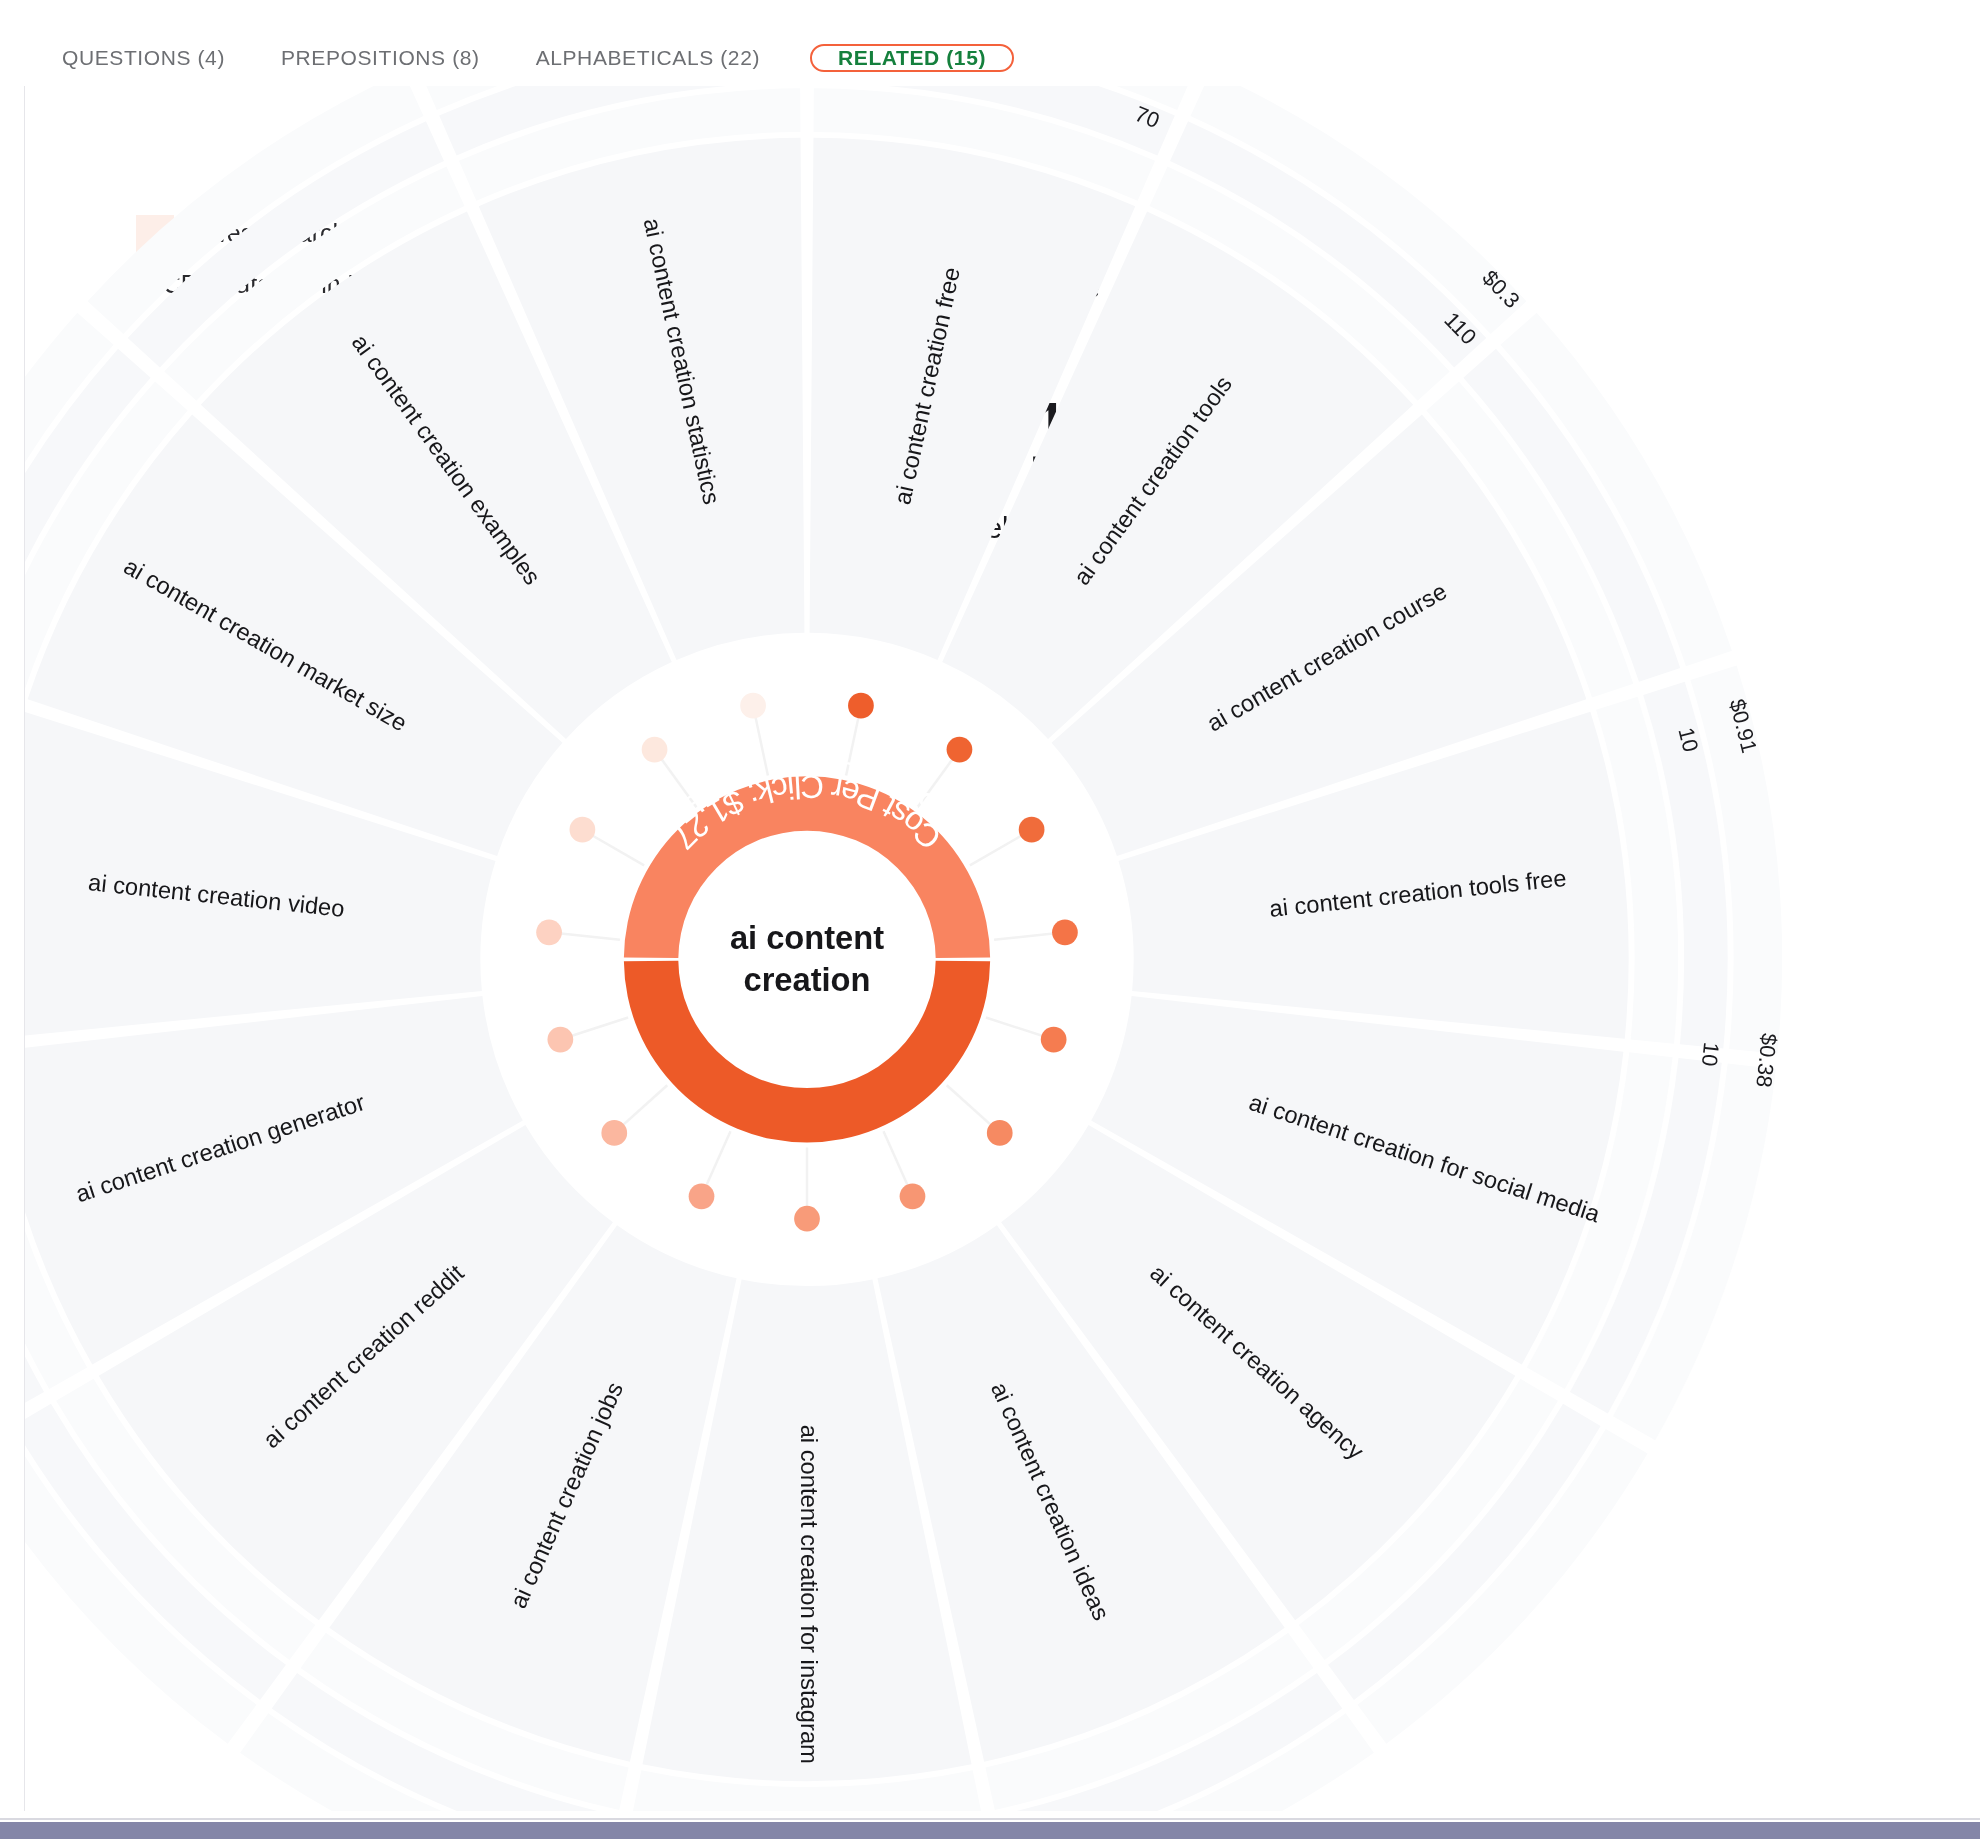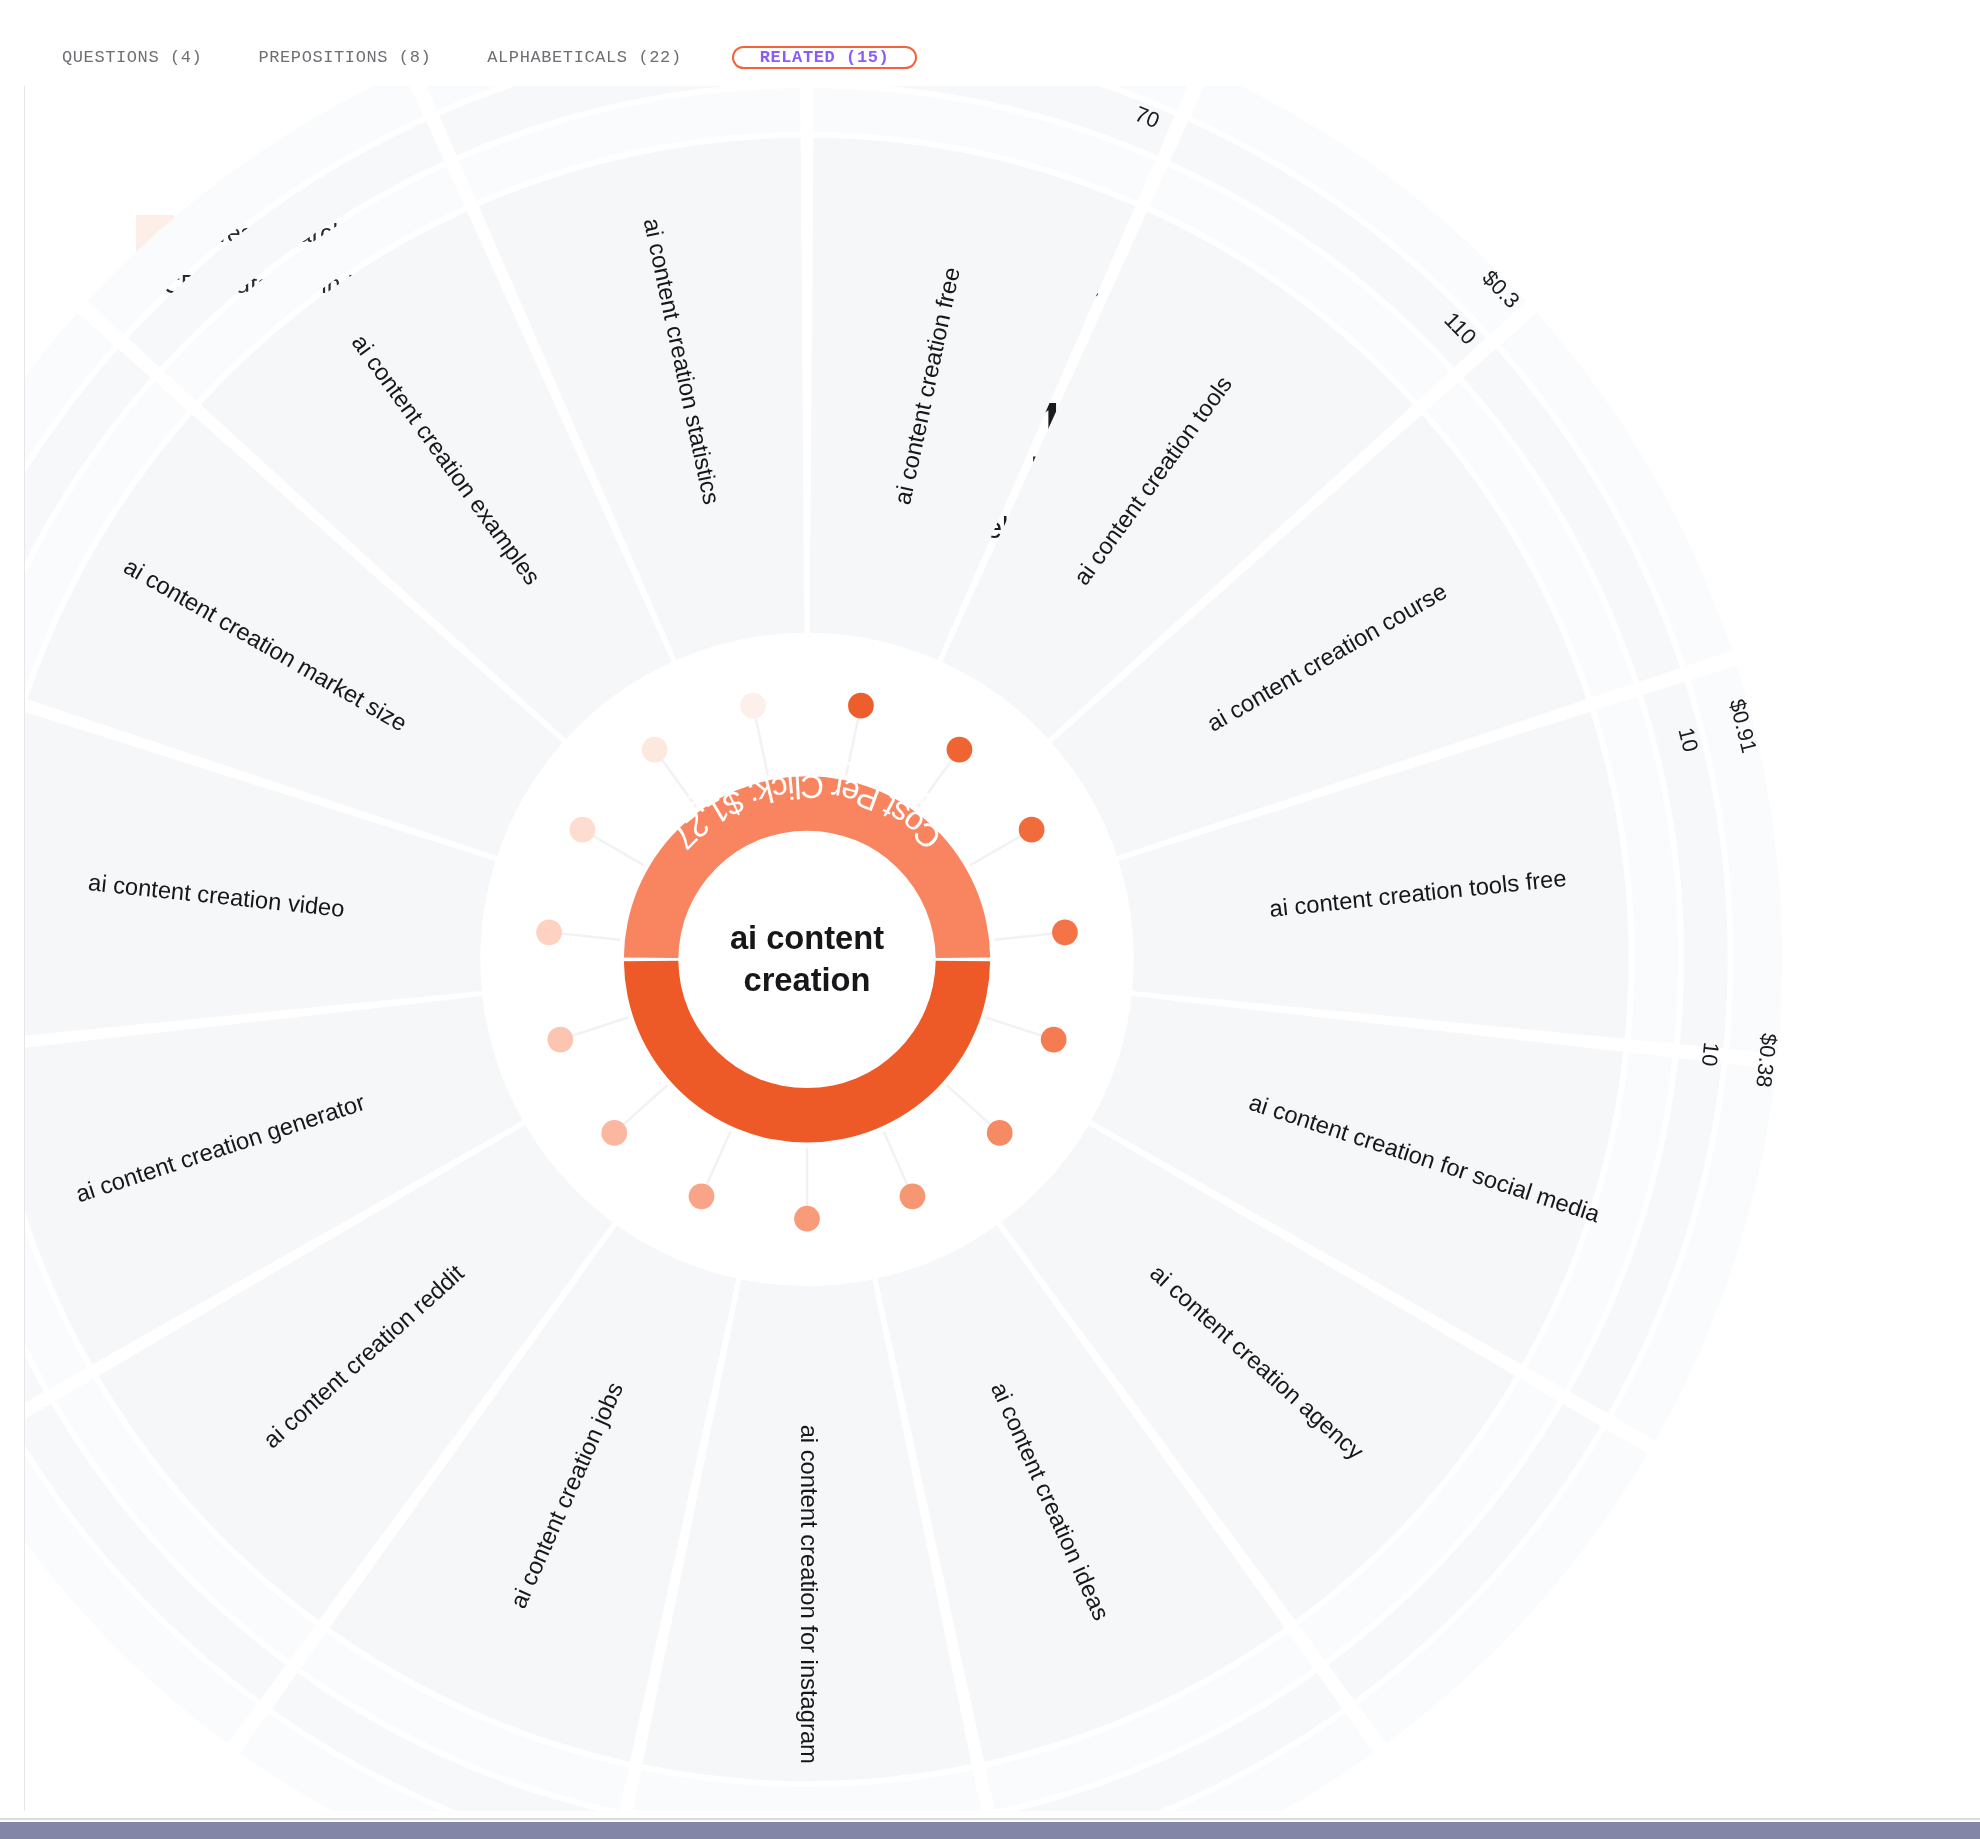--- a/index.html
+++ b/index.html
@@ -10,27 +10,27 @@
     overflow:hidden;
     position:relative;
   }
   
   #tabbar{
     position:absolute;left:0;top:0;width:1980px;height:75px;
     display:flex;align-items:center;gap:0px;padding-left:34px;box-sizing:border-box;
     background:#fff;
   }
   .tab{
-    font-size:17px;letter-spacing:0.6px;color:#6d6f73;
+    font-size:21px;letter-spacing:0.6px;color:#6d6f73;
     padding:0 28px;white-space:nowrap;cursor:pointer;
-    font-family:Liberation Mono, monospace;
+    font-family:Liberation Sans, sans-serif;
     margin-top:40px;
   }
   .tab.active{
-    color:#8b5cf6;font-weight:bold;
+    color:#15803d;font-weight:bold;
     border:2px solid #f4613b;border-radius:26px;
     padding:0 26px;margin-left:22px;
   }
   
   #panel{
     position:absolute;left:24px;top:86px;width:1956px;height:1725px;
     border-left:1px solid #e6e6ea;
     background:#fff;overflow:hidden;
   }
   #bottomrule{

